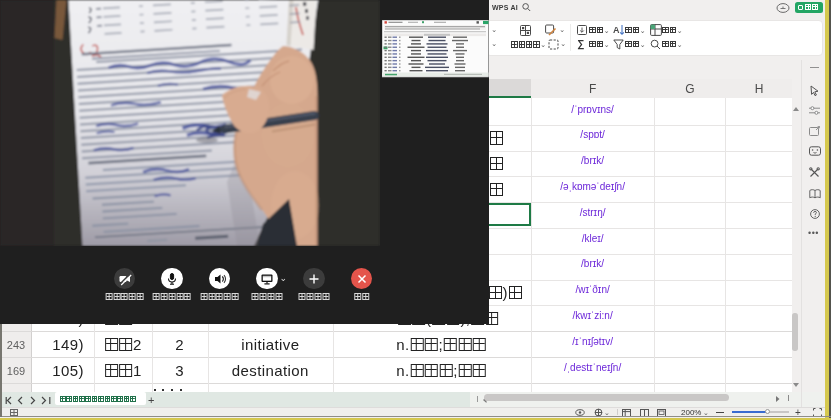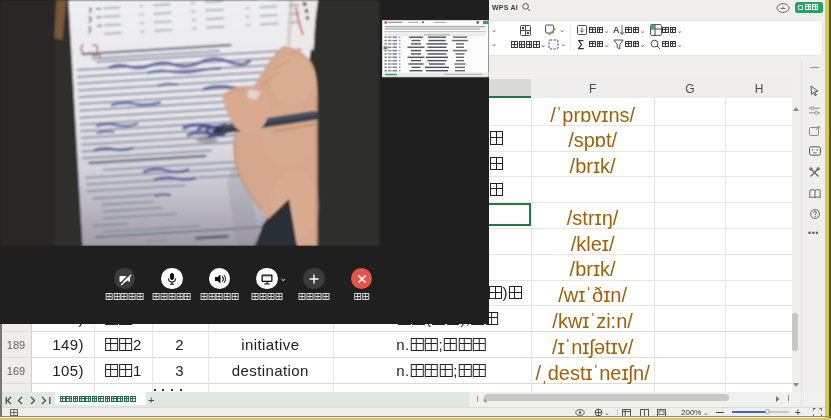--- a/index.html
+++ b/index.html
@@ -5,21 +5,21 @@
 html,body{width:831px;height:420px;overflow:hidden;background:#f1efee;font-family:"Liberation Sans",sans-serif}
 #root{position:relative;width:831px;height:420px;background:#f1efee;overflow:hidden}
 .ab{position:absolute}
 .ctr{transform:translateX(-50%)}
 
 .c{display:inline-block;width:.86em;height:.88em;vertical-align:-.09em;margin:0 .055em;border:1px solid currentColor;
 background:linear-gradient(currentColor 0 0) 50% 42%/100% 1px no-repeat,linear-gradient(currentColor 0 0) 48% 0/1px 100% no-repeat;}
 .c2{border-width:.5px}
 .lbl{color:#d8d8d8;font-size:8px;white-space:nowrap}
 .cell{font-size:15px;color:#222;white-space:nowrap;line-height:1;letter-spacing:.4px}
-.ph{font-size:20px;color:#a16207;letter-spacing:0;white-space:nowrap;line-height:1}
+.ph{font-size:10px;color:#6d28d9;letter-spacing:0;white-space:nowrap;line-height:1}
 .rn{font-size:11px;color:#5f5f5f;line-height:1}
 .hl{background:#e7e5e4;height:1px;left:0;width:792px}
 .vl{background:#e7e5e4;width:1px}
 .tb{font-size:7.5px;color:#3a3a3a;white-space:nowrap}
 .sb{color:#5a5a5a}
 </style></head>
 <body>
 <div id="root">
 
 <div class="ab" style="left:489px;top:0;width:335px;height:14px;background:#f1efee"></div>
@@ -127,26 +127,27 @@
 <div class="ab hl" style="top:382.7px;background:#dcdad9"></div>
 <div class="ab vl" style="left:94.3px;top:324px;height:68px"></div>
 <div class="ab vl" style="left:151.5px;top:324px;height:68px"></div>
 <div class="ab vl" style="left:207.5px;top:324px;height:68px"></div>
 <div class="ab vl" style="left:333.1px;top:324px;height:68px"></div>
 <div class="ab vl" style="left:530.7px;top:98px;height:294px"></div>
 <div class="ab vl" style="left:654px;top:98px;height:294px"></div>
 <div class="ab vl" style="left:725px;top:98px;height:294px"></div>
 
 <div class="ab rn ctr" style="left:16px;top:314.2px">167</div>
-<div class="ab rn ctr" style="left:16px;top:340px">189</div>
+<div class="ab rn ctr" style="left:16px;top:340px">243</div>
 <div class="ab rn ctr" style="left:16px;top:365.8px">169</div>
 
 <div class="ab ph ctr" style="left:592.6px;top:104.8px">/ˈprɒvɪns/</div>
 <div class="ab ph ctr" style="left:592.6px;top:130.3px">/spɒt/</div>
 <div class="ab ph ctr" style="left:592.6px;top:156.1px">/brɪk/</div>
+<div class="ab ph ctr" style="left:592.6px;top:181.9px">/əˌkɒməˈdeɪʃn/</div>
 <div class="ab ph ctr" style="left:592.6px;top:207.7px">/strɪŋ/</div>
 <div class="ab ph ctr" style="left:592.6px;top:233.5px">/kleɪ/</div>
 <div class="ab ph ctr" style="left:592.6px;top:259.3px">/brɪk/</div>
 <div class="ab ph ctr" style="left:592.6px;top:285.1px">/wɪˈðɪn/</div>
 <div class="ab ph ctr" style="left:592.6px;top:310.9px">/kwɪˈzi:n/</div>
 <div class="ab ph ctr" style="left:592.6px;top:336.7px">/ɪˈnɪʃətɪv/</div>
 <div class="ab ph ctr" style="left:592.6px;top:362.5px">/ˌdestɪˈneɪʃn/</div>
 
 <div class="ab cell" style="left:489.5px;top:130.3px"><b class="c"></b></div>
 <div class="ab cell" style="left:489.5px;top:156.1px"><b class="c"></b></div>

